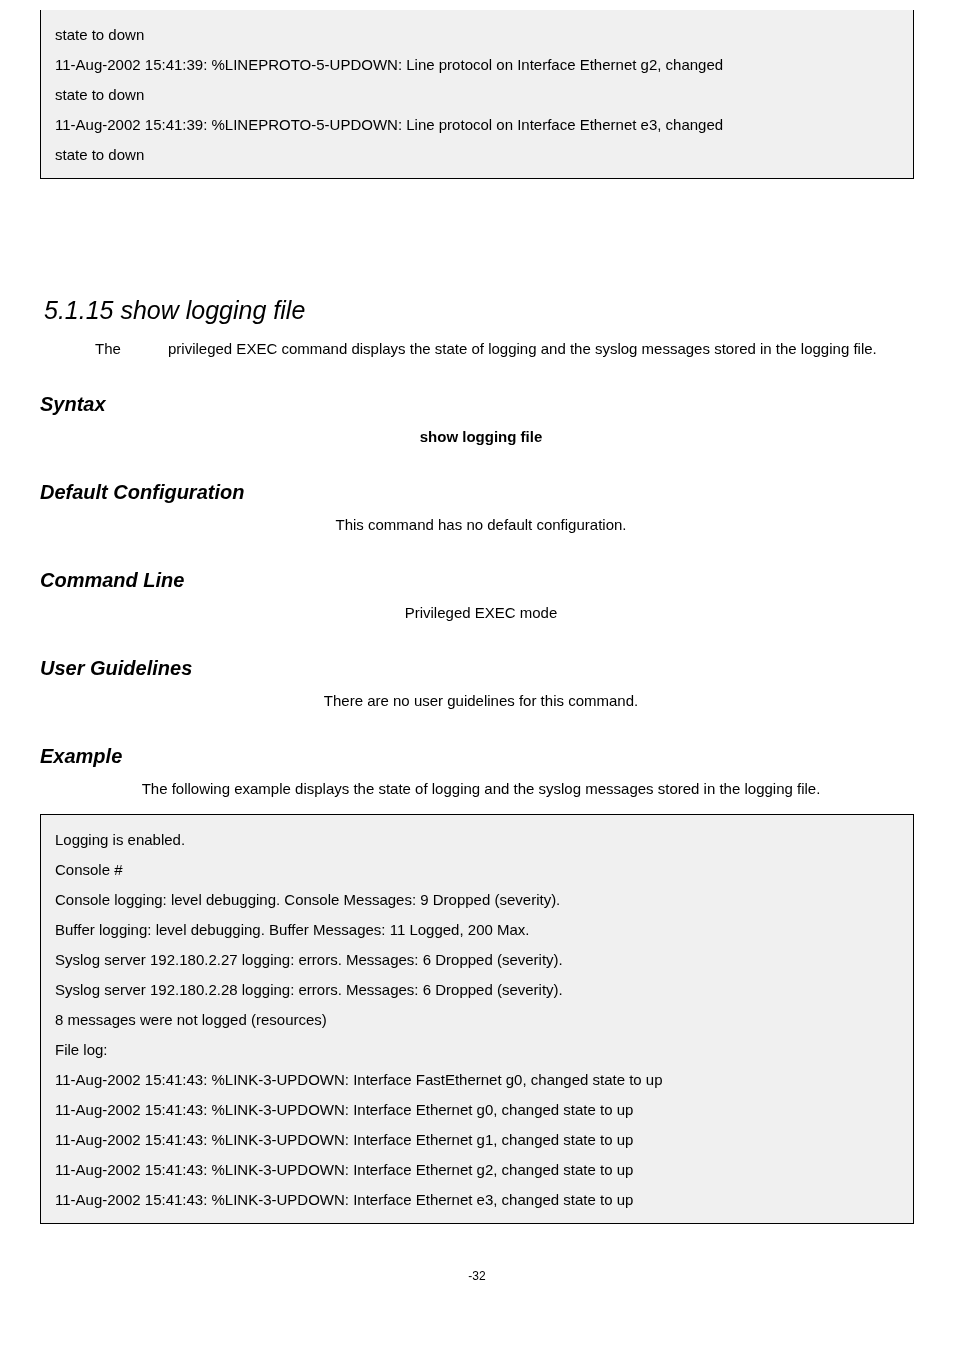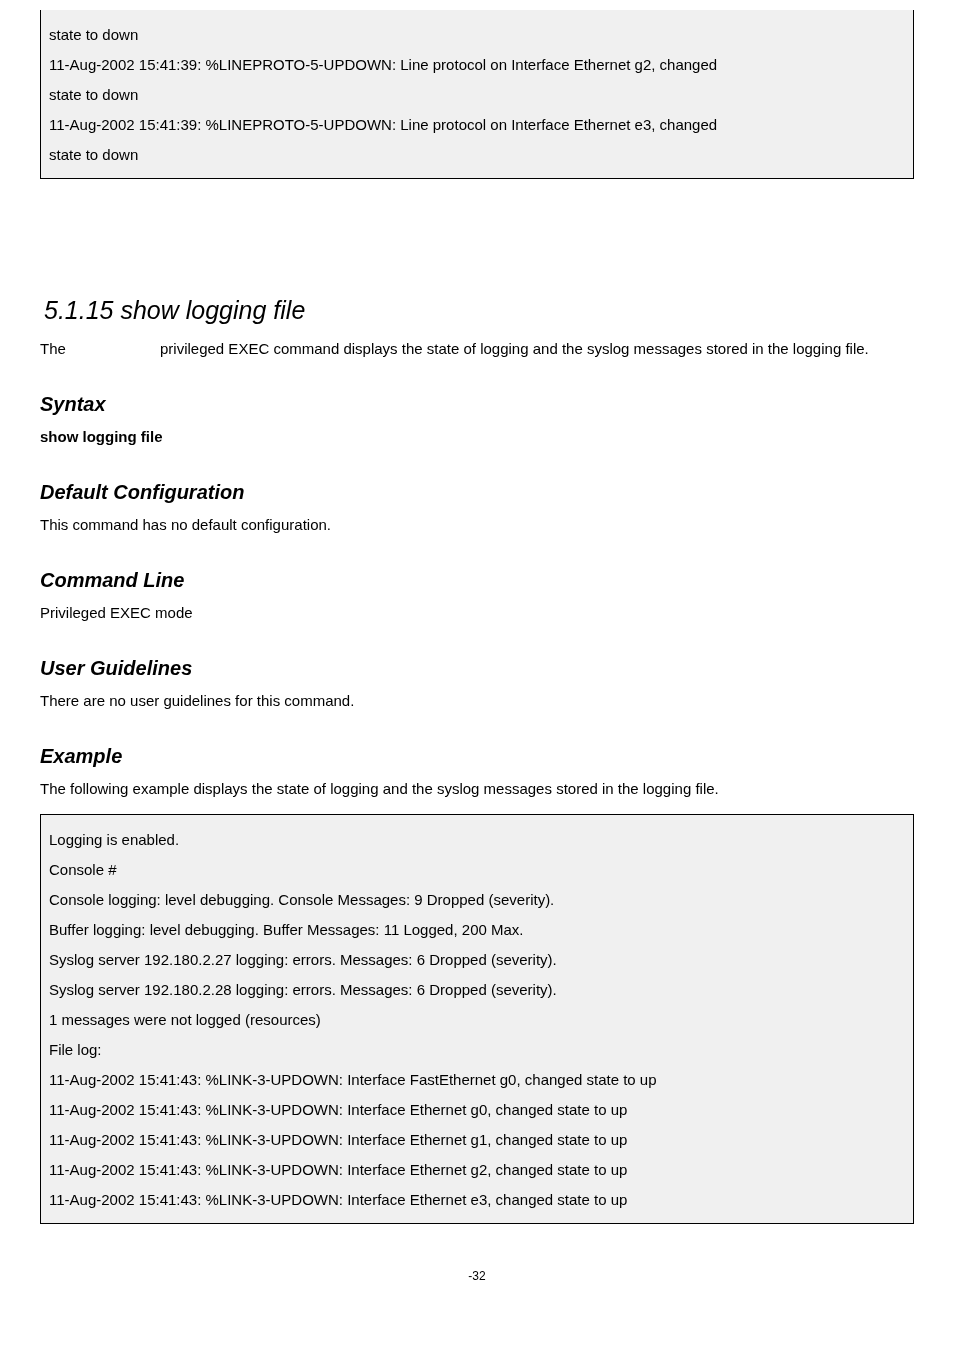--- a/index.html
+++ b/index.html
@@ -11,40 +11,40 @@
   color: #000;
   font-size: 15px;
   line-height: 2.0;
 }
 .page {
   padding: 10px 40px 30px 40px;
 }
 .boxed {
   border: 1px solid #000;
   background: #f0f0f0;
-  padding: 10px 14px 8px 8px;
+  padding: 10px 14px 8px 14px;
   margin-bottom: 10px;
 }
 .boxed-top {
   border-top: none;
 }
 h2 {
   font-size: 25px;
   font-weight: normal;
   margin: 34px 0 6px 4px;
   line-height: 1.4;
 }
 h3 {
   font-size: 20px;
   font-weight: bold;
   margin: 26px 0 4px 0;
   line-height: 1.4;
 }
 .ital { font-style: italic; }
-.para { margin: 2px 0 10px 0; }
+.para { margin: 2px 0 10px 8px; text-align: center; }
 .desc-row { display: flex; }
 .desc-left { width: 120px; flex: 0 0 120px; }
 .spacer-lg { height: 70px; }
 .footer {
   text-align: center;
   font-size: 12px;
   margin-top: 40px;
 }
 .boxed .line { line-height: 2.0; }
 </style>
@@ -91,21 +91,21 @@
 
   <div class="boxed">
     <div class="line">Logging is enabled.</div>
     <div class="line">
       <span>Console # </span>
     </div>
     <div class="line">Console logging: level debugging. Console Messages: 9 Dropped (severity).</div>
     <div class="line">Buffer logging: level debugging. Buffer Messages: 11 Logged, 200 Max.</div>
     <div class="line">Syslog server 192.180.2.27 logging: errors. Messages: 6 Dropped (severity).</div>
     <div class="line">Syslog server 192.180.2.28 logging: errors. Messages: 6 Dropped (severity).</div>
-    <div class="line">1 messages were not logged (resources)</div>
+    <div class="line">8 messages were not logged (resources)</div>
     <div class="line">File log:</div>
     <div class="line">11-Aug-2002 15:41:43: %LINK-3-UPDOWN: Interface FastEthernet g0, changed state to up</div>
     <div class="line">11-Aug-2002 15:41:43: %LINK-3-UPDOWN: Interface Ethernet g0, changed state to up</div>
     <div class="line">11-Aug-2002 15:41:43: %LINK-3-UPDOWN: Interface Ethernet g1, changed state to up</div>
     <div class="line">11-Aug-2002 15:41:43: %LINK-3-UPDOWN: Interface Ethernet g2, changed state to up</div>
     <div class="line">11-Aug-2002 15:41:43: %LINK-3-UPDOWN: Interface Ethernet e3, changed state to up</div>
   </div>
 
   <div class="footer">-32</div>
 

